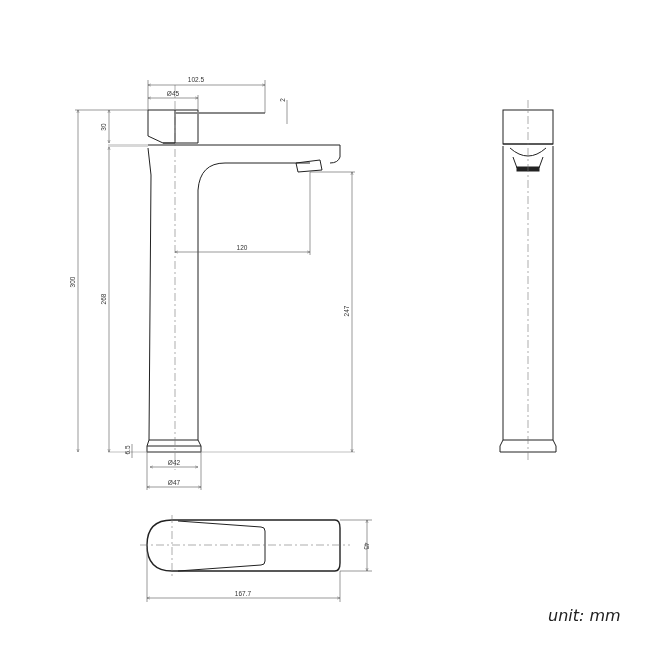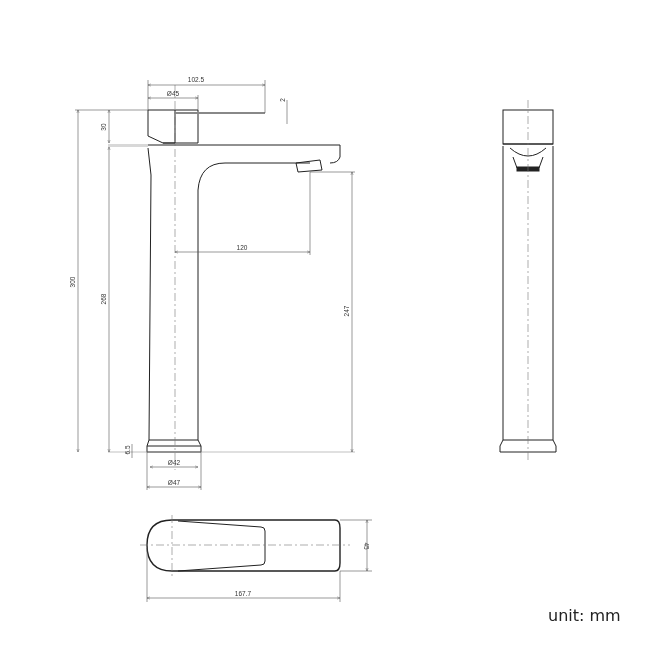--- a/index.html
+++ b/index.html
@@ -1,19 +1,19 @@
 <!DOCTYPE html>
 <html><head>
 <meta charset="utf-8">
 <style>
   html, body { margin:0; padding:0; background:#ffffff; }
   body { width:650px; height:650px; position:relative; overflow:hidden; font-family:"Liberation Sans", sans-serif; }
   svg { position:absolute; left:0; top:0; }
   .dim { font-family:"Liberation Sans", sans-serif; font-size:6.5px; fill:#333; }
-  .unit { position:absolute; left:548px; top:606px; font-family:"DejaVu Sans", sans-serif; font-size:16px; color:#222; }
+  .unit { position:absolute; left:548px; top:606px; font-family:"DejaVu Sans", sans-serif; font-size:16px; color:#222;font-style:italic; }
 </style>
 </head>
 <body>
 
 <svg width="650" height="650" viewBox="0 0 650 650">
   <defs>
     <marker id="ar" markerWidth="6" markerHeight="6" refX="5" refY="3" orient="auto">
       <path d="M0,1 L5,3 L0,5" fill="none" stroke="#444" stroke-width="0.6"></path>
     </marker>
     <marker id="al" markerWidth="6" markerHeight="6" refX="1" refY="3" orient="auto">

